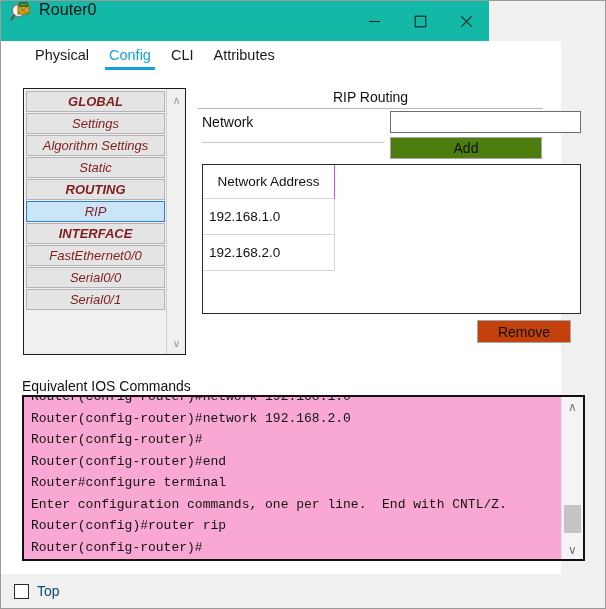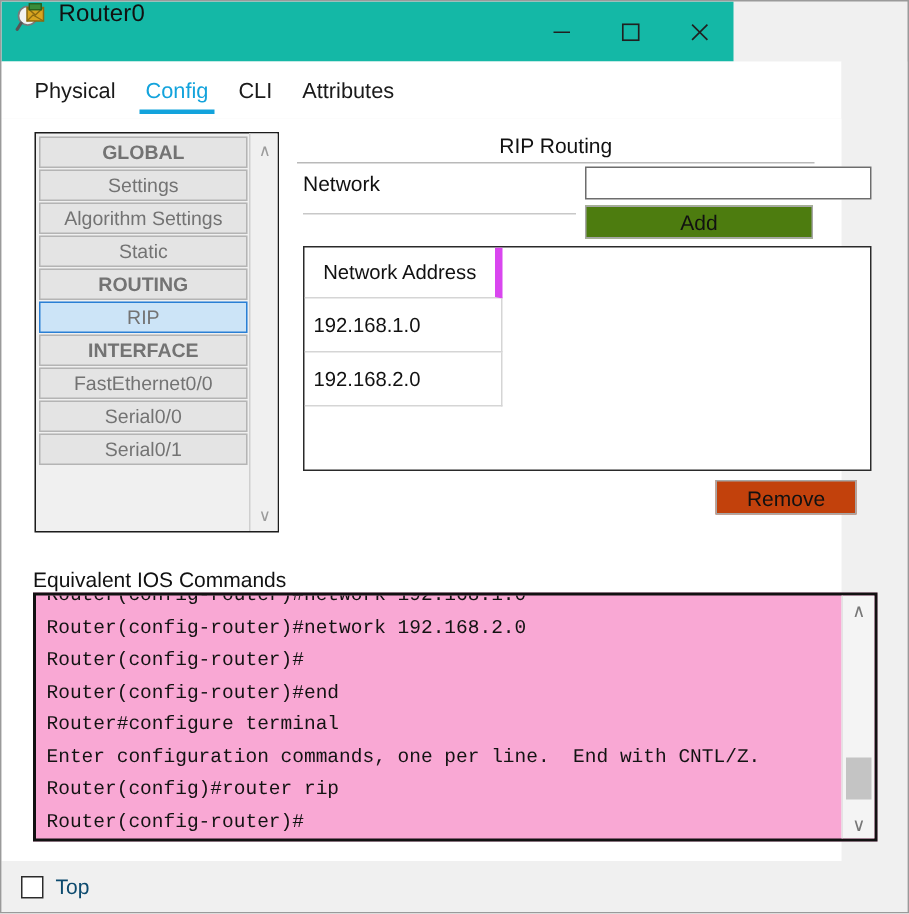--- a/index.html
+++ b/index.html
@@ -38,22 +38,22 @@
     width: 46px; height: 40px;
     display: flex; align-items: center; justify-content: center;
     color: #202020;
   }
 
   
   .tabstrip {
     position: absolute; left: 0; top: 40px;
     width: 560px; height: 38px;
     background: #ffffff;
-    display: flex; align-items: flex-end;
-    padding-left: 12px;
+    display: flex; align-items: center;
+    padding-left: 24px;
     box-sizing: border-box;
   }
   .tab {
     font-size: 14.5px; color: #1a1a1a;
     padding: 0 10px 10px 10px;
     position: relative; white-space: nowrap;
   }
   .tab.active { color: #13a3dc; }
   .tab.active::after {
     content: ""; position: absolute;
@@ -82,22 +82,23 @@
     box-sizing: border-box;
     padding: 1px 0 0 1px;
     overflow: hidden;
   }
   .tree-item {
     height: 21px; margin: 1px 1px 0 1px;
     background: #e4e4e4;
     border: 1px solid #b4b4b4;
     box-sizing: border-box;
     display: flex; align-items: center; justify-content: center;
-    font-size: 13px; color: #737373;
+    font-size: 13px; color: #7f1d1d;
     white-space: nowrap;
+    font-style: italic;
   }
   .tree-item.header { font-weight: bold; }
   .tree-item.selected {
     background: #cce4f7;
     border: 1px solid #2a7fd4;
   }
   .tree-scroll {
     width: 19px; height: 100%;
     background: #f0f0f0;
     border-left: 1px solid #cfcfcf;
@@ -160,21 +161,21 @@
     position: absolute; left: 4px; top: 75px;
     width: 379px; height: 150px;
     background: #ffffff;
     border: 1px solid #2a2a2a;
     box-sizing: border-box;
     overflow: hidden;
   }
   .nt-col { position: absolute; left: 0; top: 0; width: 132px; }
   .nt-head {
     height: 33px; border-bottom: 1px solid #d5d5d5;
-    border-right: 5px solid #d946ef;
+    border-right: 1px solid #d946ef;
     display: flex; align-items: center; justify-content: center;
     font-size: 13.5px; color: #111;
   }
   .nt-row {
     height: 35px; border-bottom: 1px solid #d5d5d5;
     border-right: 1px solid #d5d5d5;
     display: flex; align-items: center;
     padding-left: 6px;
     font-size: 13.5px; color: #111;
   }

